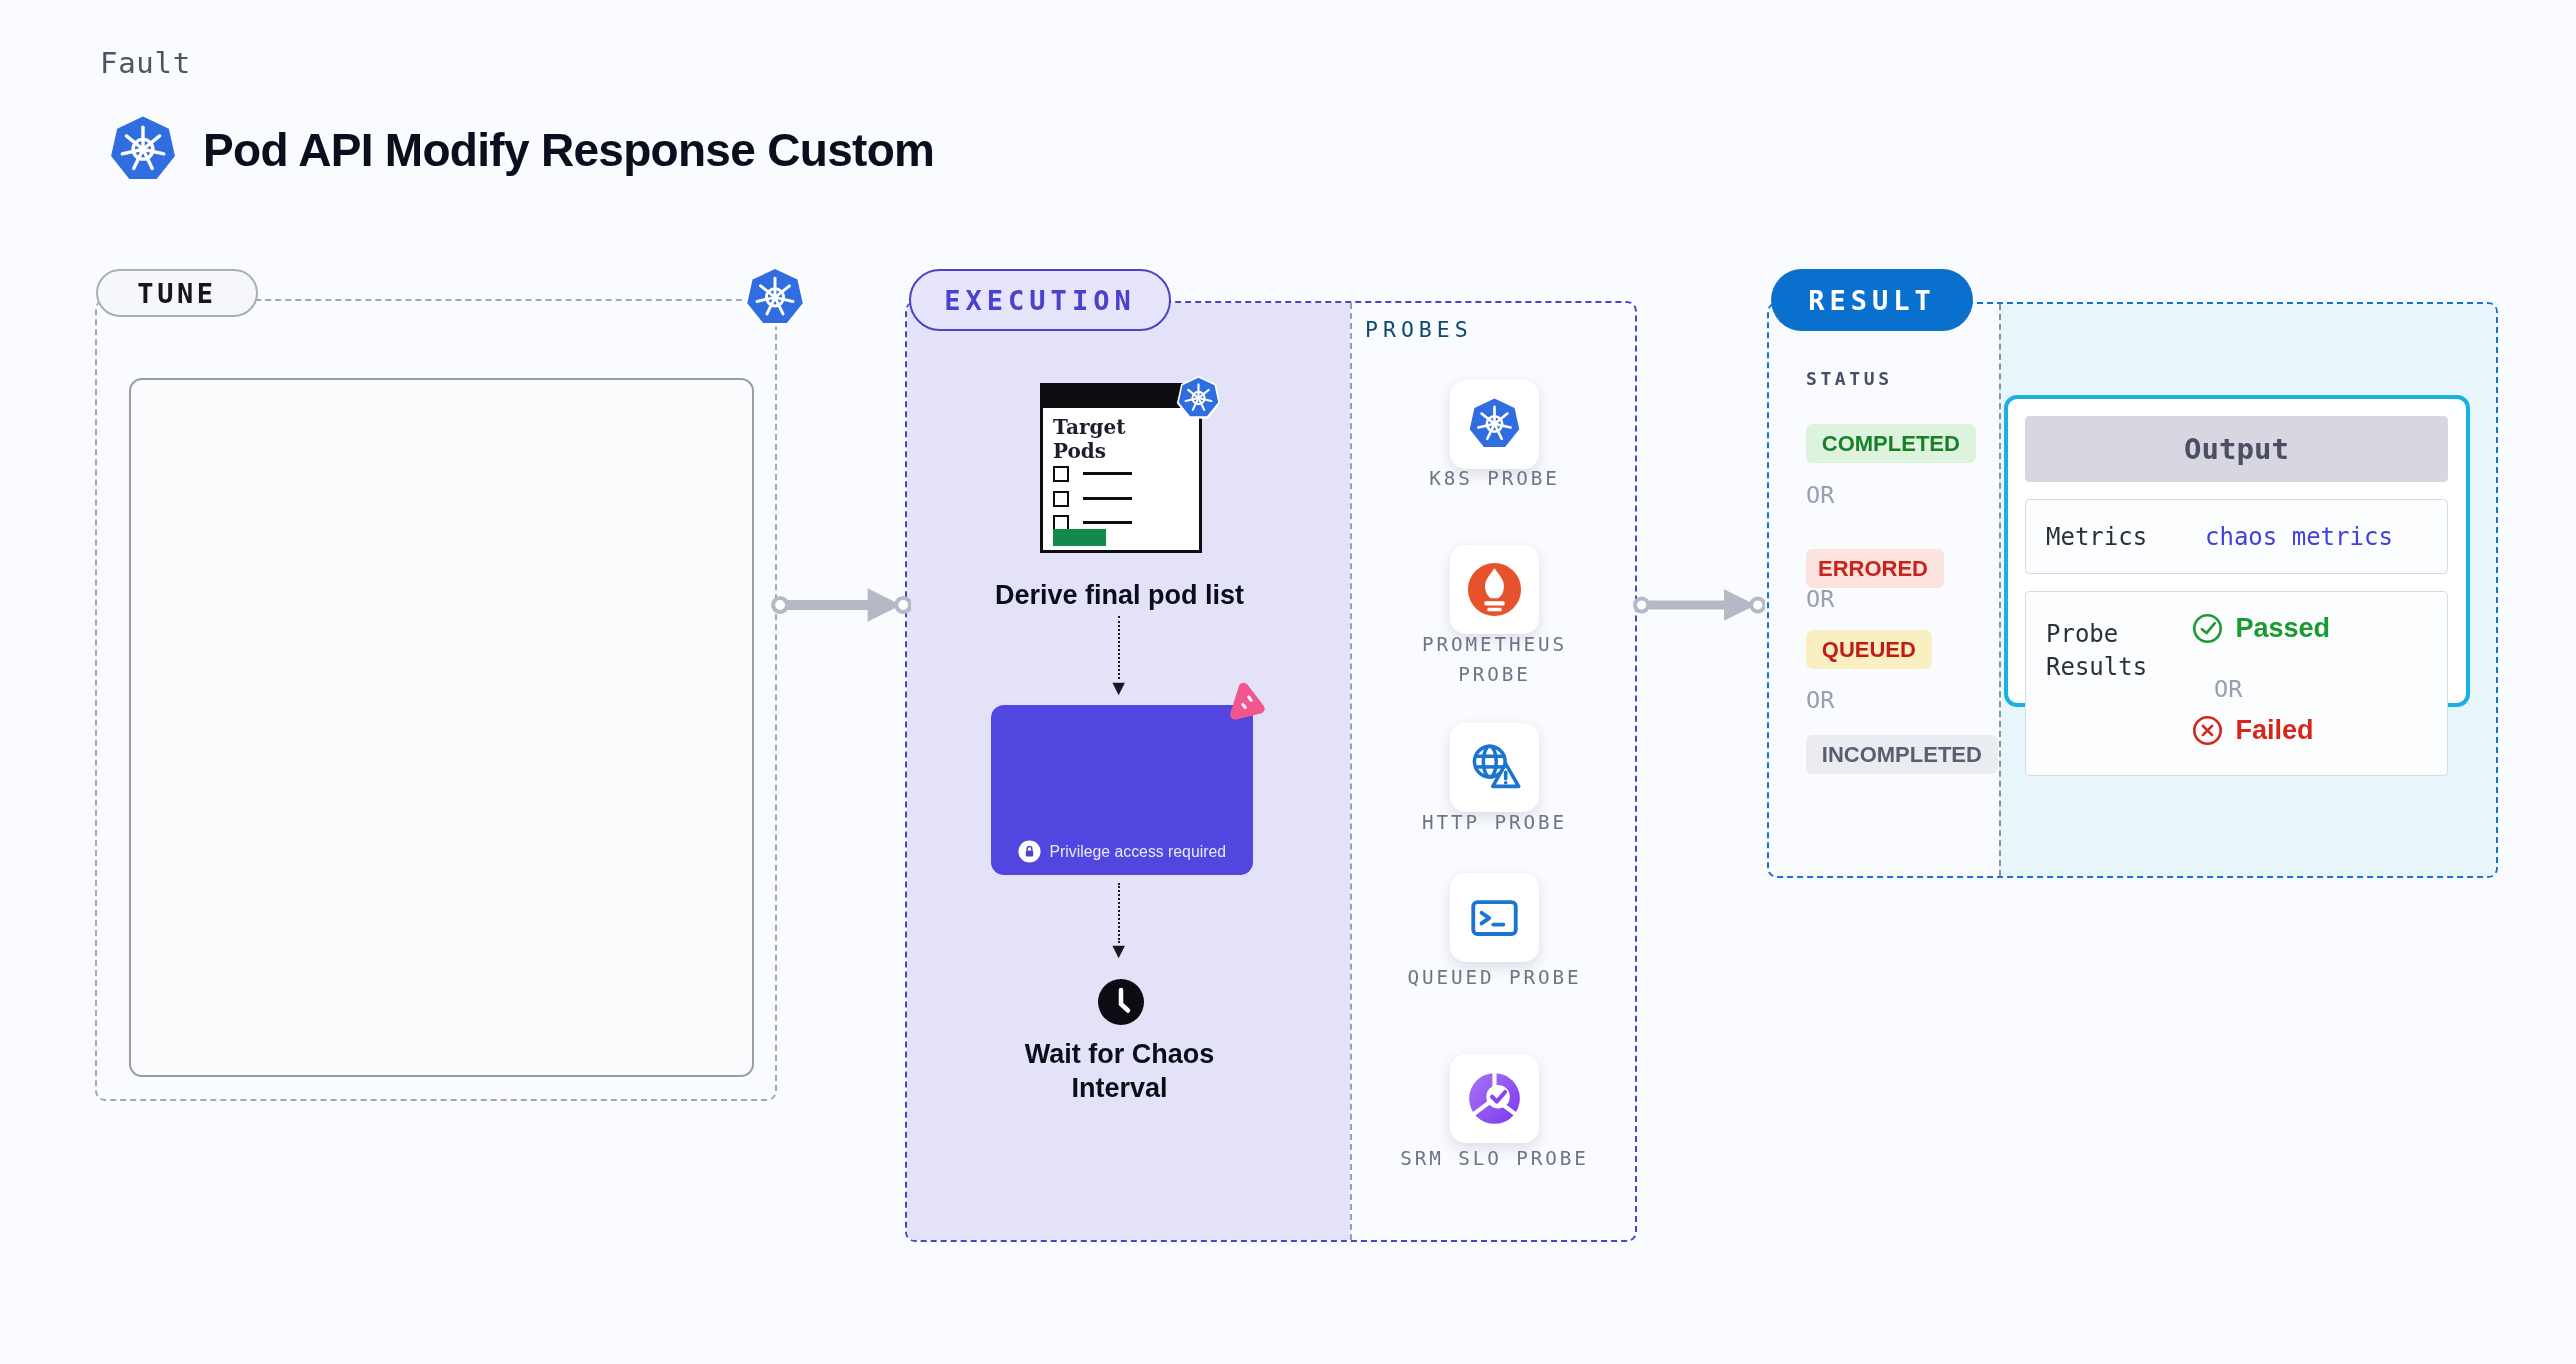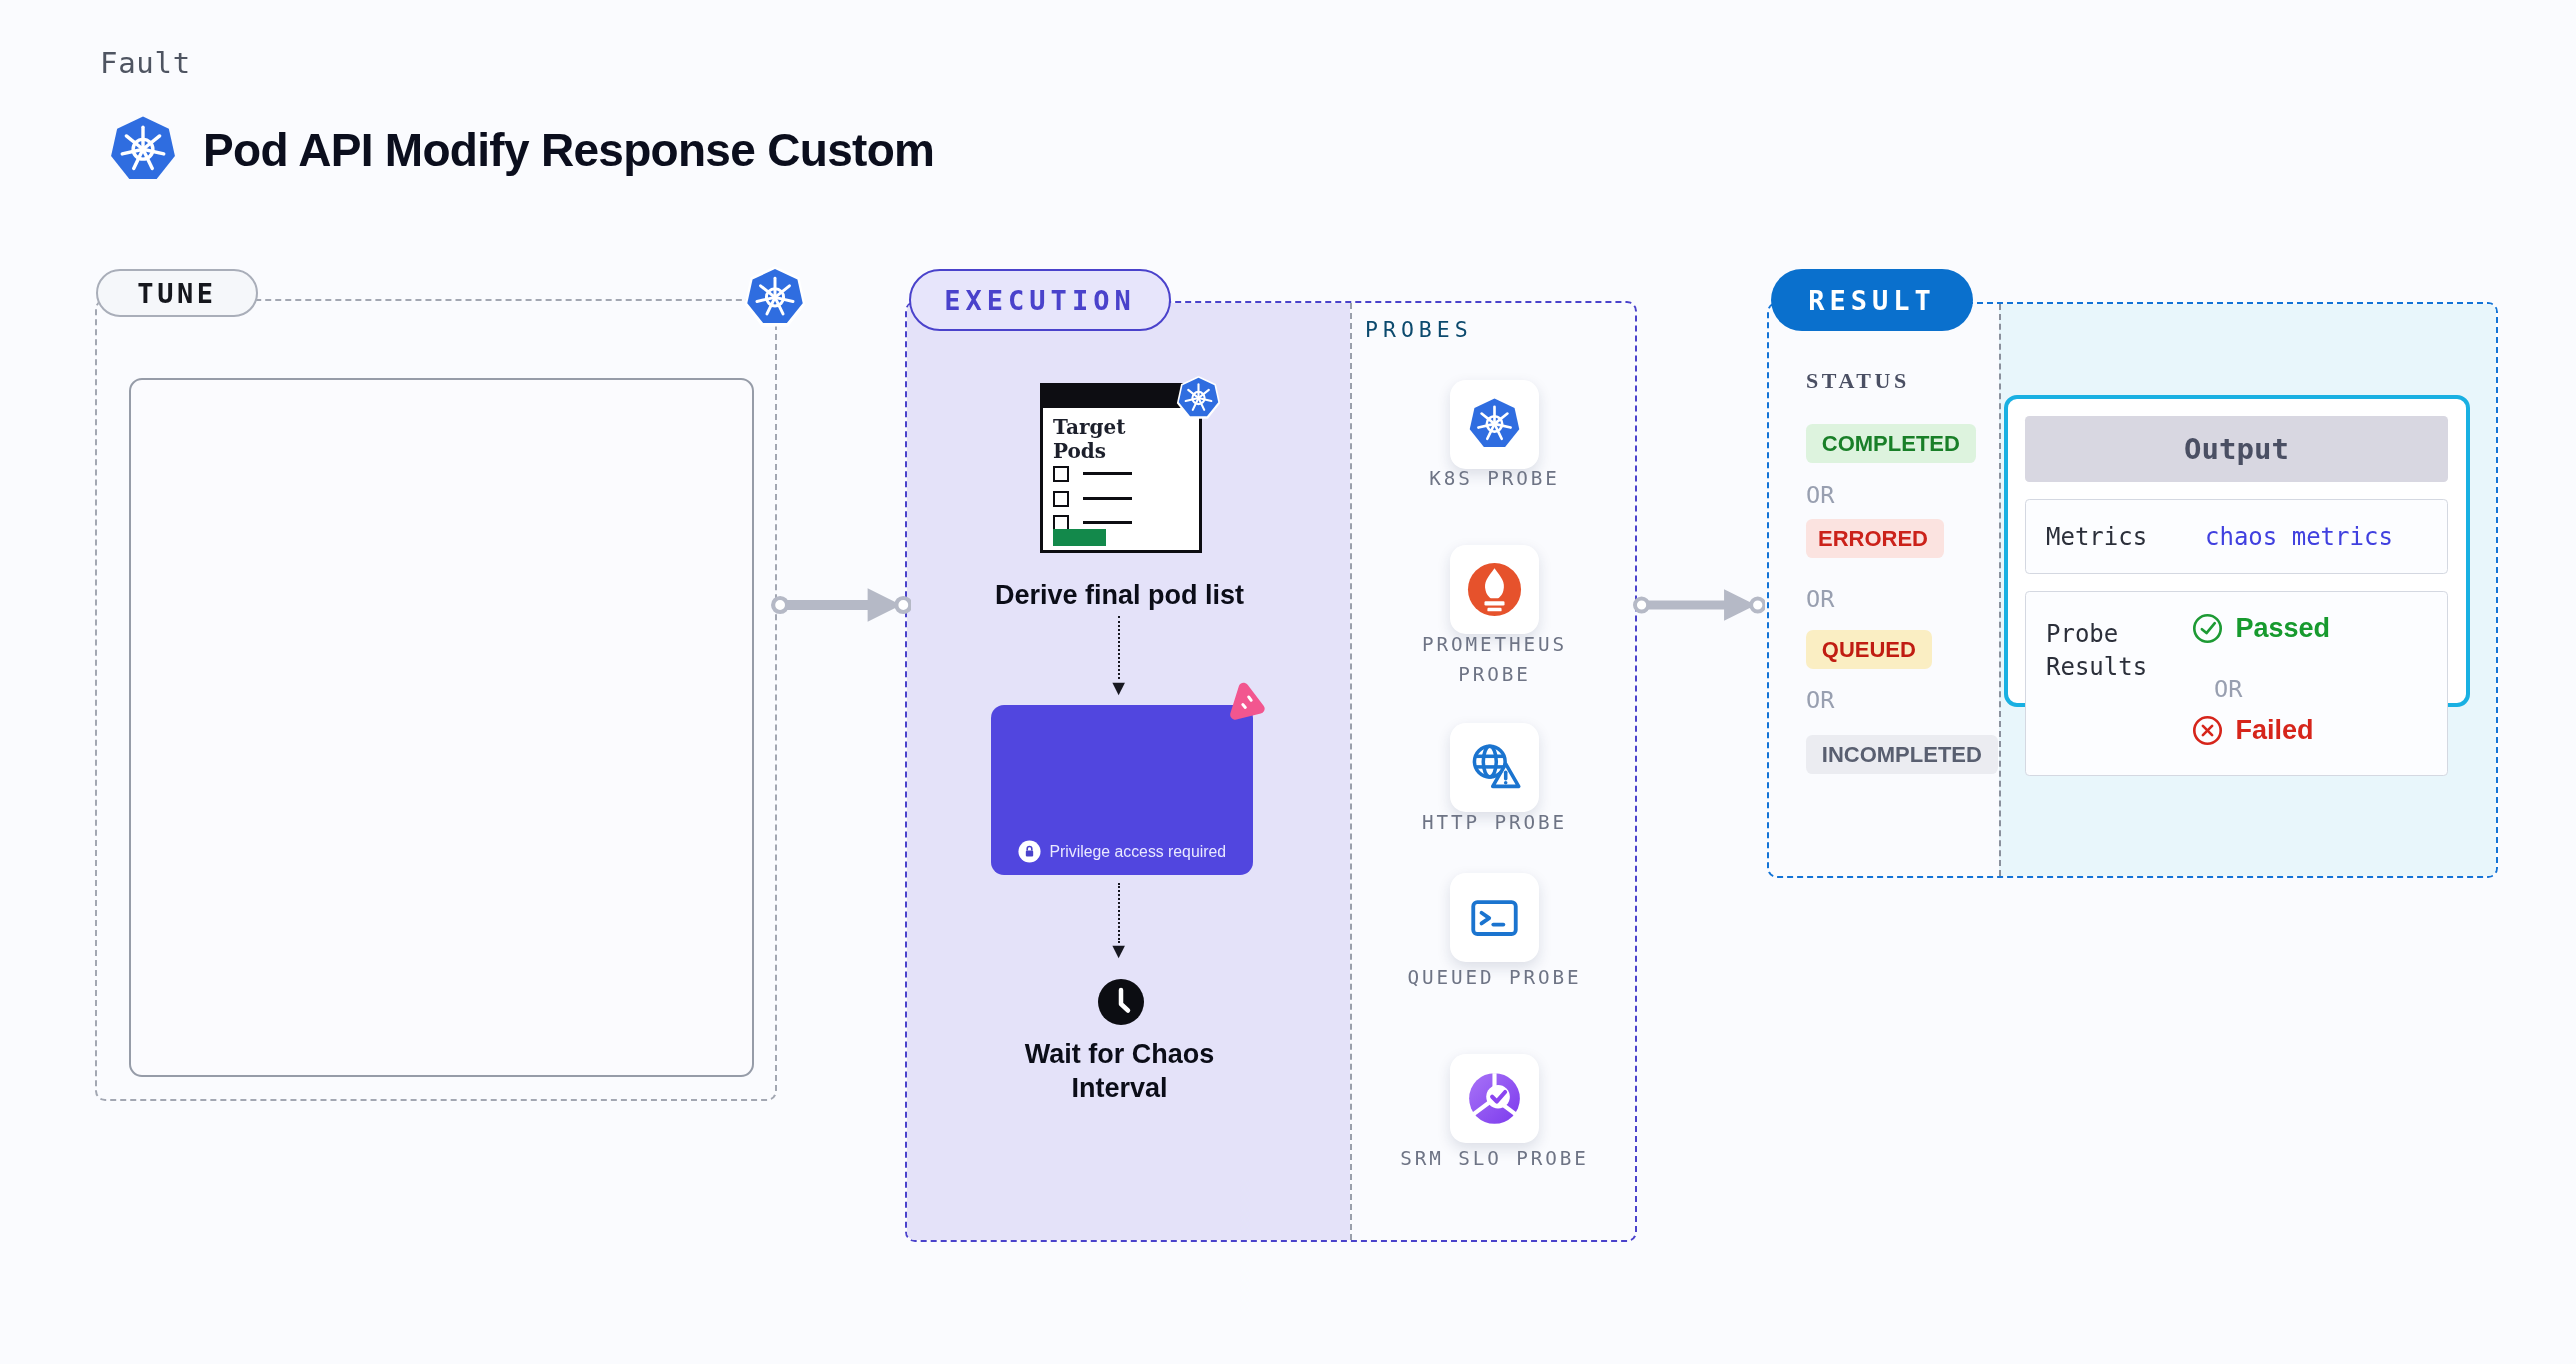--- a/index.html
+++ b/index.html
@@ -90,22 +90,22 @@
   .probe-card svg { width:59px; height:59px; }
   .probe-label { left:1398px; width:193px; text-align:center; font-size:19.3px; letter-spacing:2.9px;
                  color:#6e7485; line-height:30px; z-index:3; }
 
   
   .result-box { left:1767px; top:302px; width:731px; height:576px;
                 border:2.9px dashed #1273d6; border-radius:10px; overflow:hidden; }
   .result-cyan { position:absolute; left:230px; top:0; width:501px; height:100%; background:#e8f6fb; }
   .result-div { position:absolute; left:230px; top:0; height:100%; border-left:2.1px dashed #8a909c; }
 
-  .status-label { left:1806px; top:368px; font-size:22px; font-weight:bold; letter-spacing:3.6px;
-                  color:#4a4f63; z-index:3;font-family:Liberation Serif, serif; }
+  .status-label { left:1806px; top:368px; font-size:18px; font-weight:bold; letter-spacing:3.6px;
+                  color:#4a4f63; z-index:3; }
   .badge { left:1806px; height:39px; padding:0 15.8px; display:inline-flex; align-items:center;
            border-radius:6.4px; font-size:22px; font-weight:bold; z-index:3; }
   .badge-completed { background:#ddf3de; color:#197f28; }
   .badge-errored { background:#fbe3e0; color:#cb221a; }
   .badge-queued { background:#faeec3; color:#c01d12;border-radius:7px; }
   .badge-incompleted { background:#ebecf1; color:#595f70; }
   .or-word { left:1806px; font-size:23.6px; color:#989fb0; z-index:3; font-family:"DejaVu Sans Mono",monospace; }
 
   .output-card { left:2004px; top:395px; width:466px; height:312px; background:#ffffff;
                  border:4.3px solid #19b0e2; border-radius:13px; z-index:3; }
@@ -341,21 +341,21 @@
   <div class="abs result-box">
     <div class="result-cyan"></div>
     <div class="result-div"></div>
   </div>
   <div class="abs pill result-pill">RESULT</div>
 
   <div class="abs status-label mono">STATUS</div>
 
   <div class="abs badge badge-completed sans" style="top:424px;">COMPLETED</div>
   <div class="abs or-word" style="top:481px;">OR</div>
-  <div class="abs badge badge-errored sans" style="top:519px;padding-left:12px;">ERRORED</div>
+  <div class="abs badge badge-errored sans" style="top:549px;padding-left:12px;">ERRORED</div>
   <div class="abs or-word" style="top:585px;">OR</div>
   <div class="abs badge badge-queued sans" style="top:630px;">QUEUED</div>
   <div class="abs or-word" style="top:686px;">OR</div>
   <div class="abs badge badge-incompleted sans" style="top:735px;">INCOMPLETED</div>
 
   <div class="abs output-card">
     <div class="output-title mono">Output</div>
 
     <div class="out-row" style="top:100px;height:75px;">
       <div class="out-label mono vcenter">Metrics</div>

